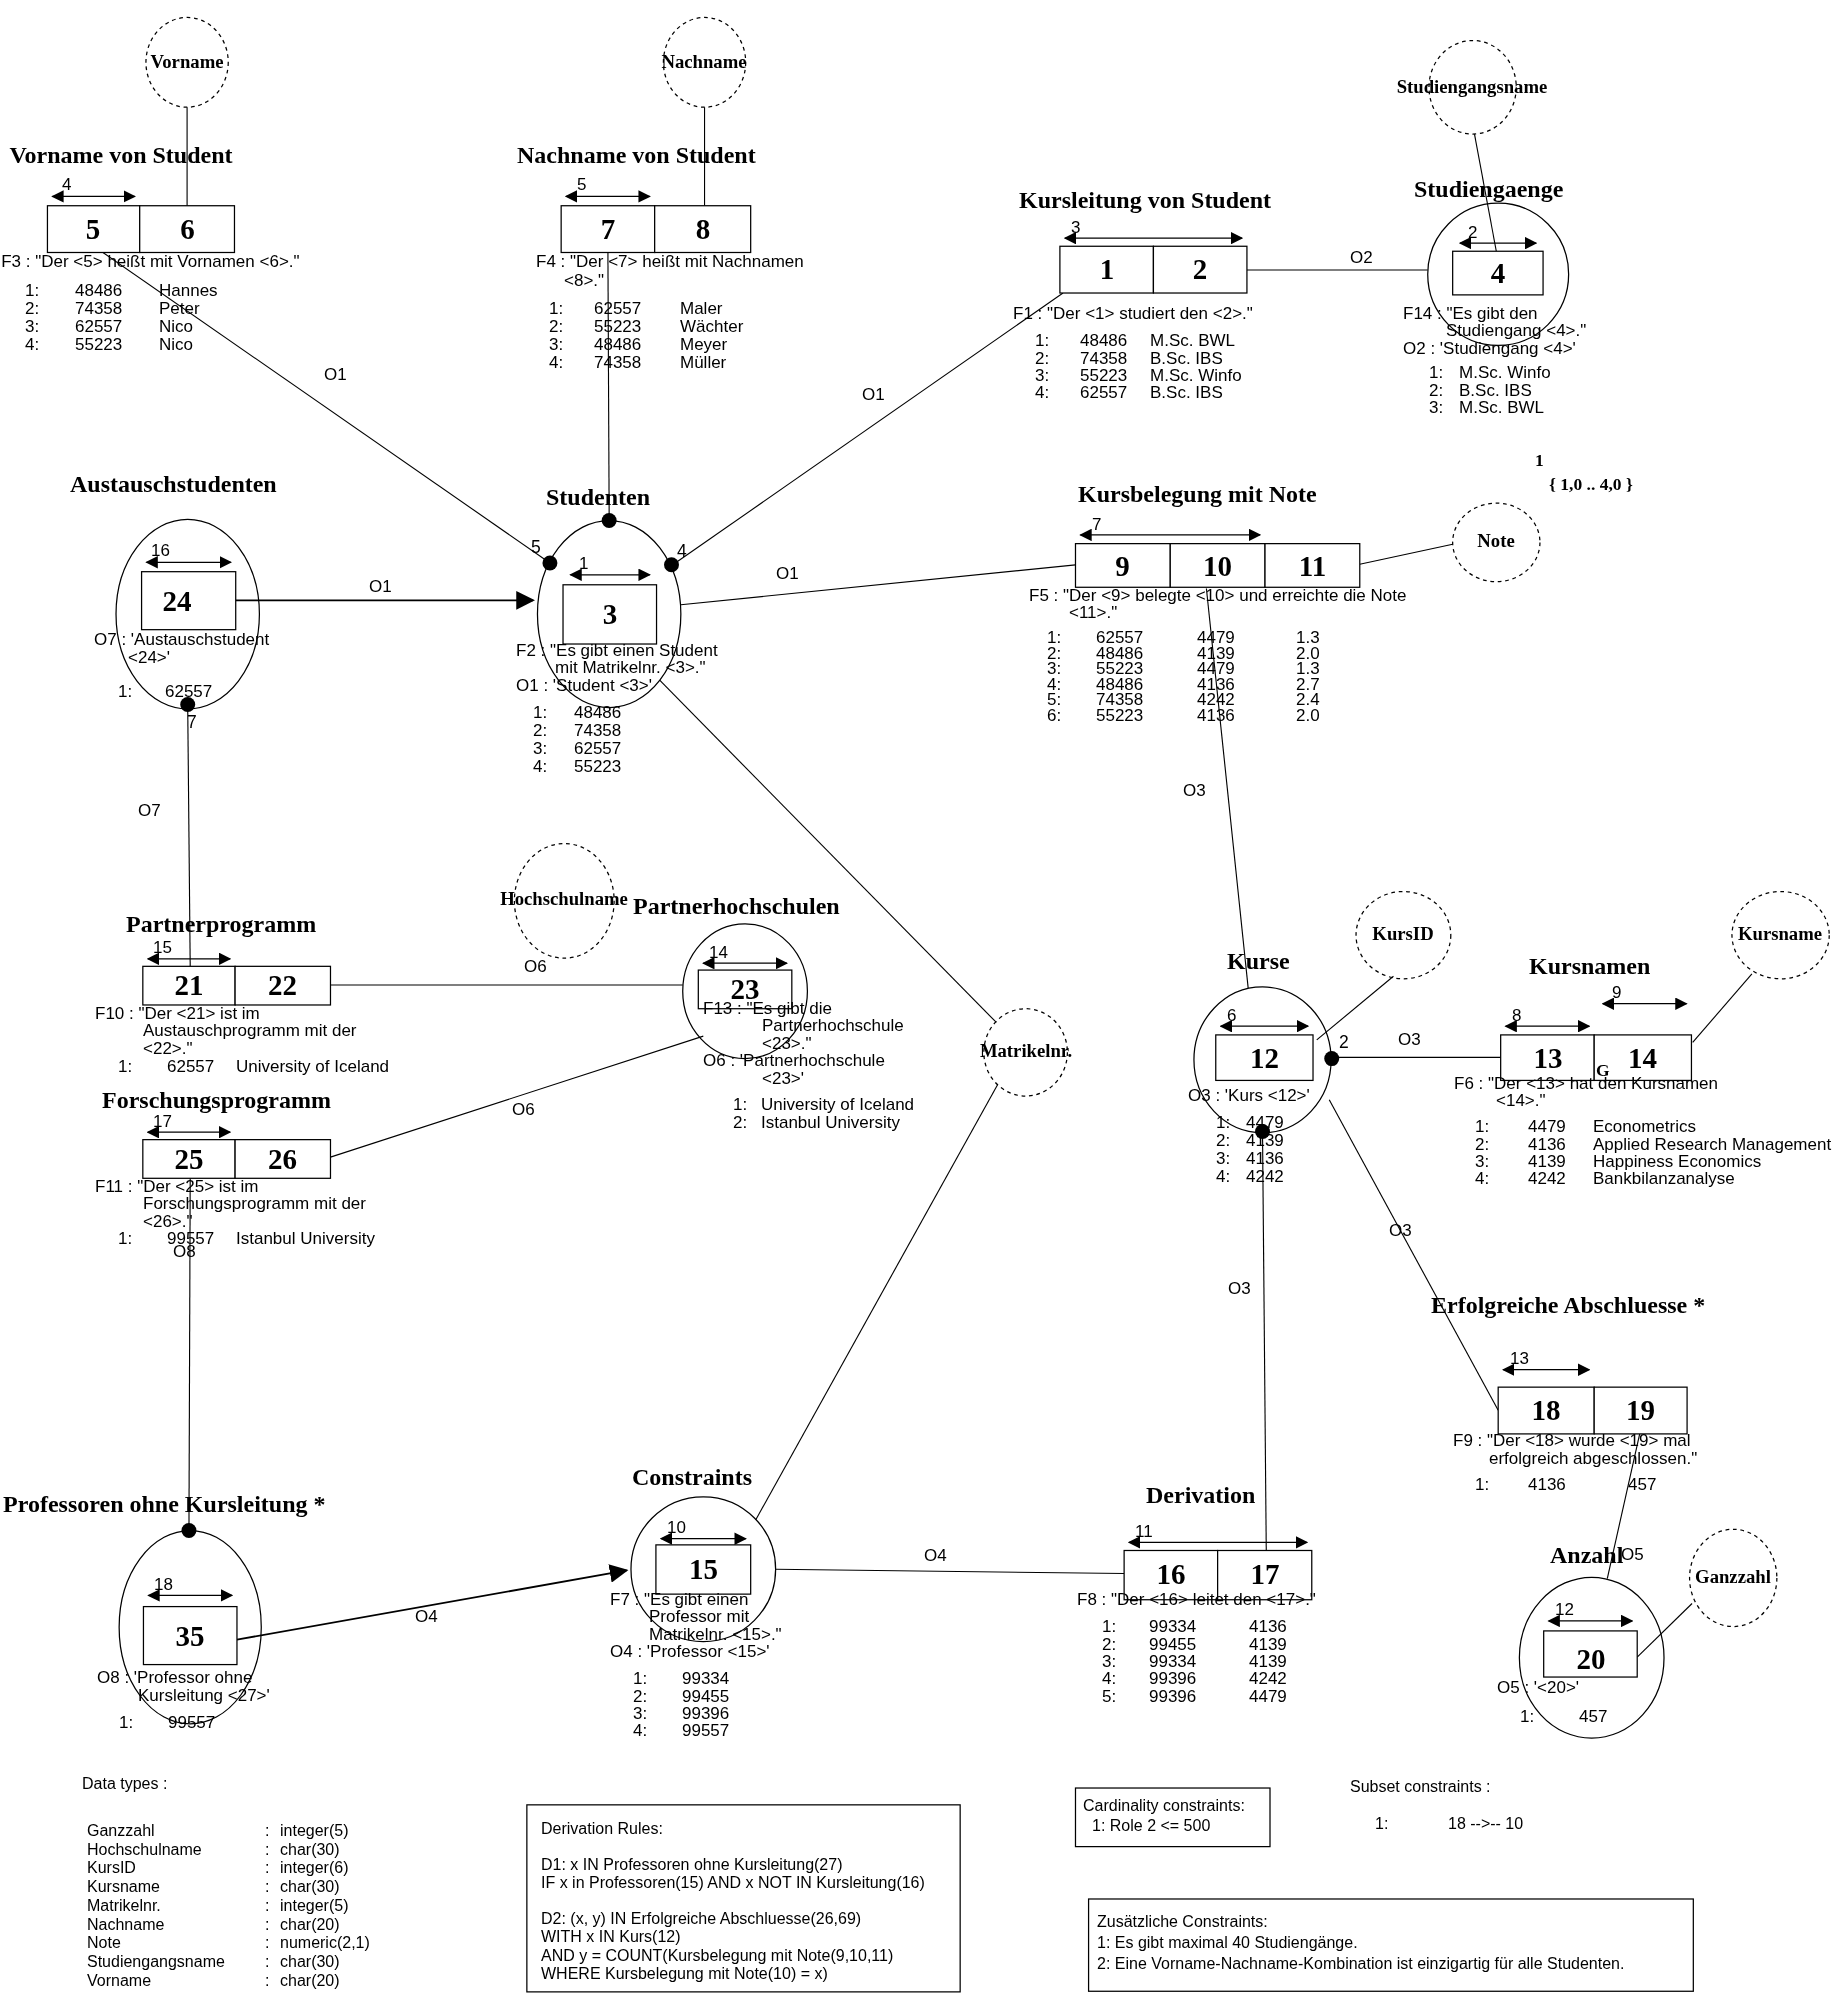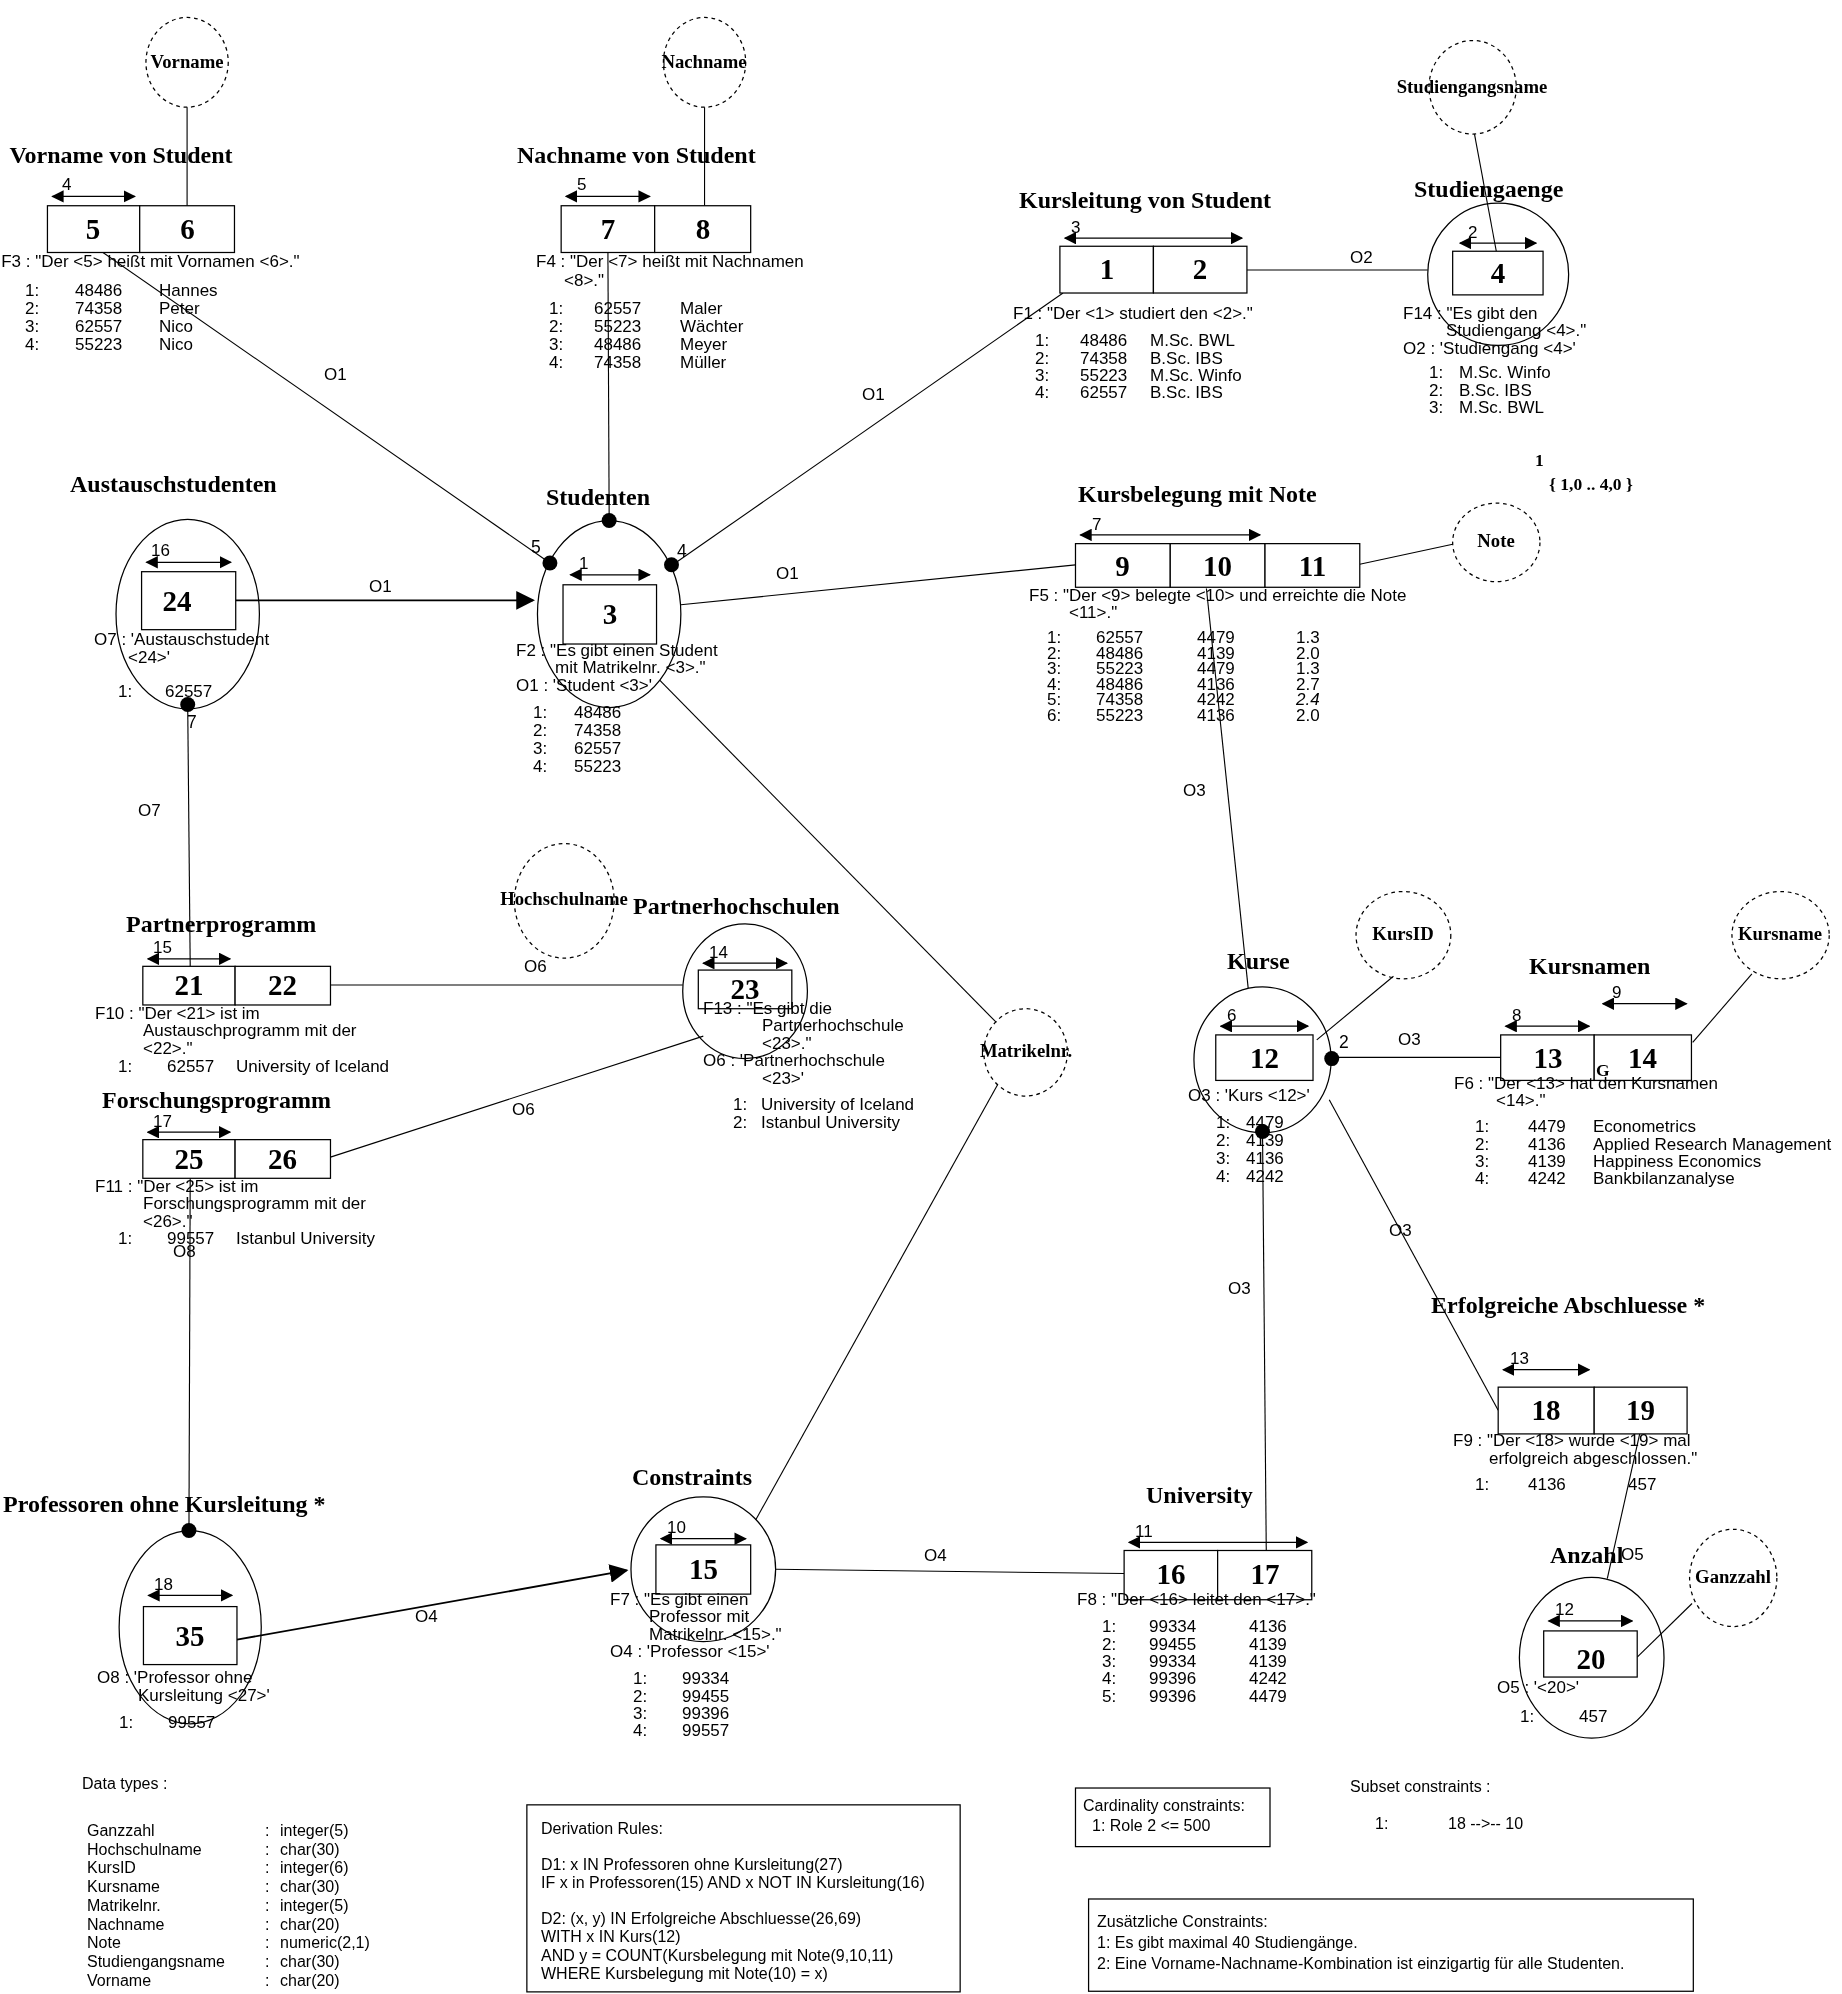--- a/index.html
+++ b/index.html
@@ -163,21 +163,21 @@
 <span class="t title" style="left:1078px;top:481px">Kursbelegung mit Note</span>
 <span class="t title" style="left:70px;top:471px">Austauschstudenten</span>
 <span class="t title" style="left:126px;top:911px">Partnerprogramm</span>
 <span class="t title" style="left:633px;top:893px">Partnerhochschulen</span>
 <span class="t title" style="left:102px;top:1087px">Forschungsprogramm</span>
 <span class="t title" style="left:1227px;top:948px">Kurse</span>
 <span class="t title" style="left:1529px;top:953px">Kursnamen</span>
 <span class="t title" style="left:1431px;top:1292px">Erfolgreiche Abschluesse *</span>
 <span class="t title" style="left:3.1px;top:1491px">Professoren ohne Kursleitung *</span>
 <span class="t title" style="left:632px;top:1464px">Constraints</span>
-<span class="t title" style="left:1146px;top:1482px">University</span>
+<span class="t title" style="left:1146px;top:1482px">Derivation</span>
 <span class="t title" style="left:1550px;top:1542px">Anzahl</span>
 
 <span class="t vt" style="left:187px;top:62px">Vorname</span>
 <span class="t vt" style="left:704px;top:62px">Nachname</span>
 <span class="t vt" style="left:1472px;top:87px">Studiengangsname</span>
 <span class="t vt" style="left:1496px;top:541px">Note</span>
 <span class="t vt" style="left:564px;top:899px">Hochschulname</span>
 <span class="t vt" style="left:1403px;top:934px">KursID</span>
 <span class="t vt" style="left:1780px;top:934px">Kursname</span>
 <span class="t vt" style="left:1026px;top:1051px">Matrikelnr.</span>
@@ -368,21 +368,21 @@
       <span class="cell" style="left: 49px; top: 31px;">55223</span>
       <span class="cell" style="left: 150px; top: 31px;">4479</span>
       <span class="cell" style="left: 249px; top: 31px;">1.3</span>
       <span class="cell" style="left: 0px; top: 47px;">4:</span>
       <span class="cell" style="left: 49px; top: 47px;">48486</span>
       <span class="cell" style="left: 150px; top: 47px;">4136</span>
       <span class="cell" style="left: 249px; top: 47px;">2.7</span>
       <span class="cell" style="left: 0px; top: 62px;">5:</span>
       <span class="cell" style="left: 49px; top: 62px;">74358</span>
       <span class="cell" style="left: 150px; top: 62px;">4242</span>
-      <span class="cell" style="left: 249px; top: 62px; font-style: italic;">2.4</span>
+      <span class="cell" style="left: 249px; top: 62px;">2.4</span>
       <span class="cell" style="left: 0px; top: 78px;">6:</span>
       <span class="cell" style="left: 49px; top: 78px;">55223</span>
       <span class="cell" style="left: 150px; top: 78px;">4136</span>
       <span class="cell" style="left: 249px; top: 78px;">2.0</span>
     </div>
 <div class="tbl" style="left:118px;top:682px">
       <span class="cell" style="left: 0px; top: 0px;">1:</span>
       <span class="cell" style="left: 47px; top: 0px;">62557</span>
     </div>
 <div class="tbl" style="left:118px;top:1057px">

